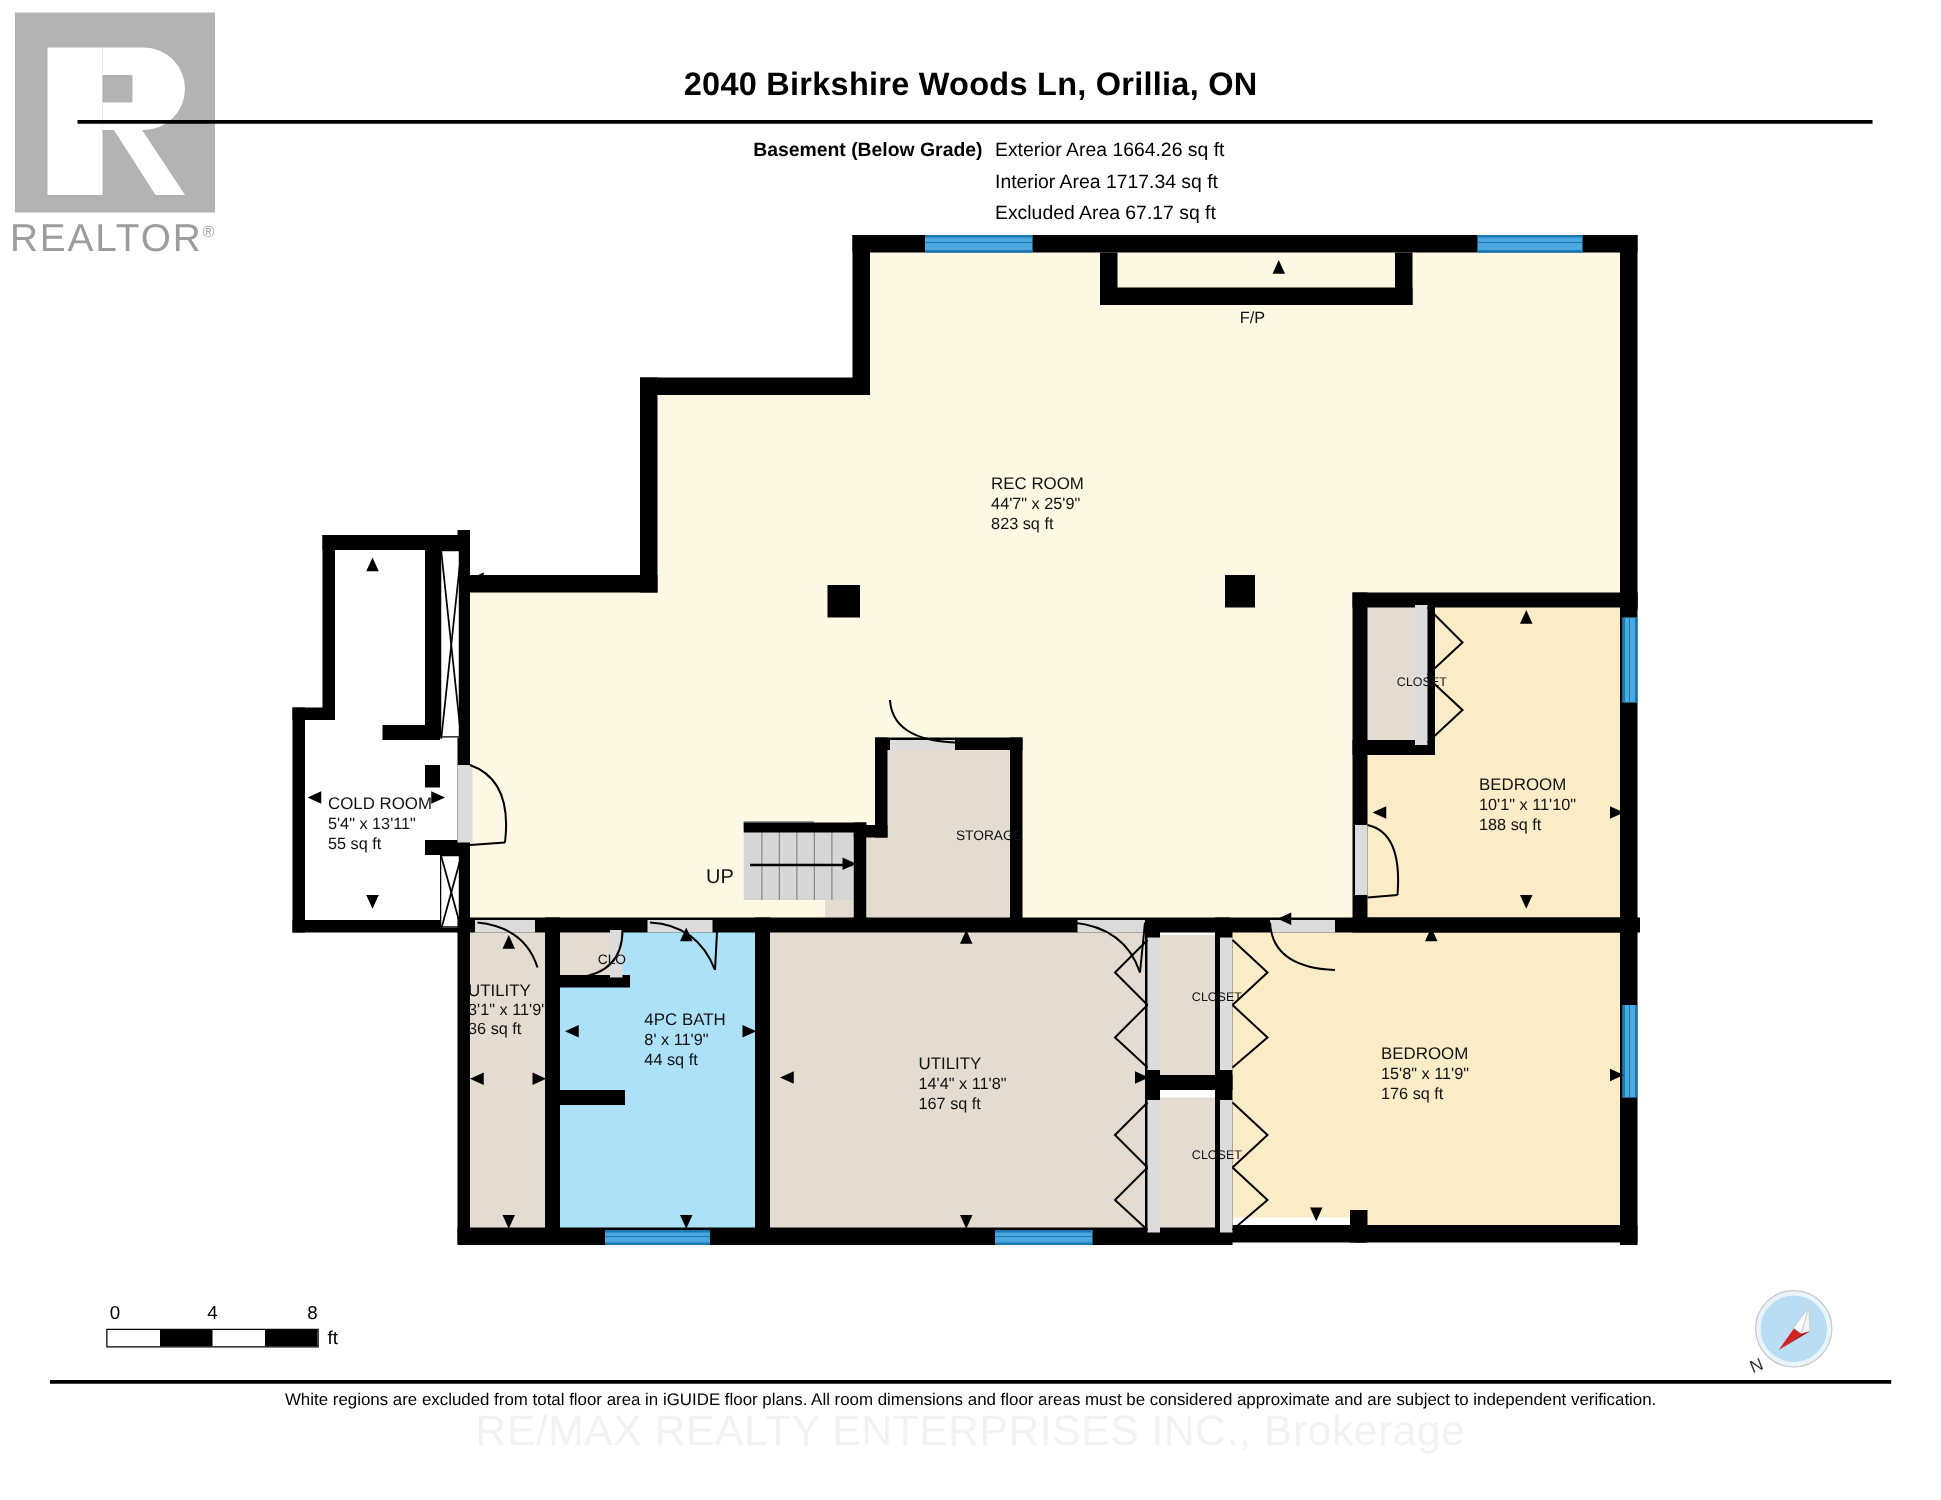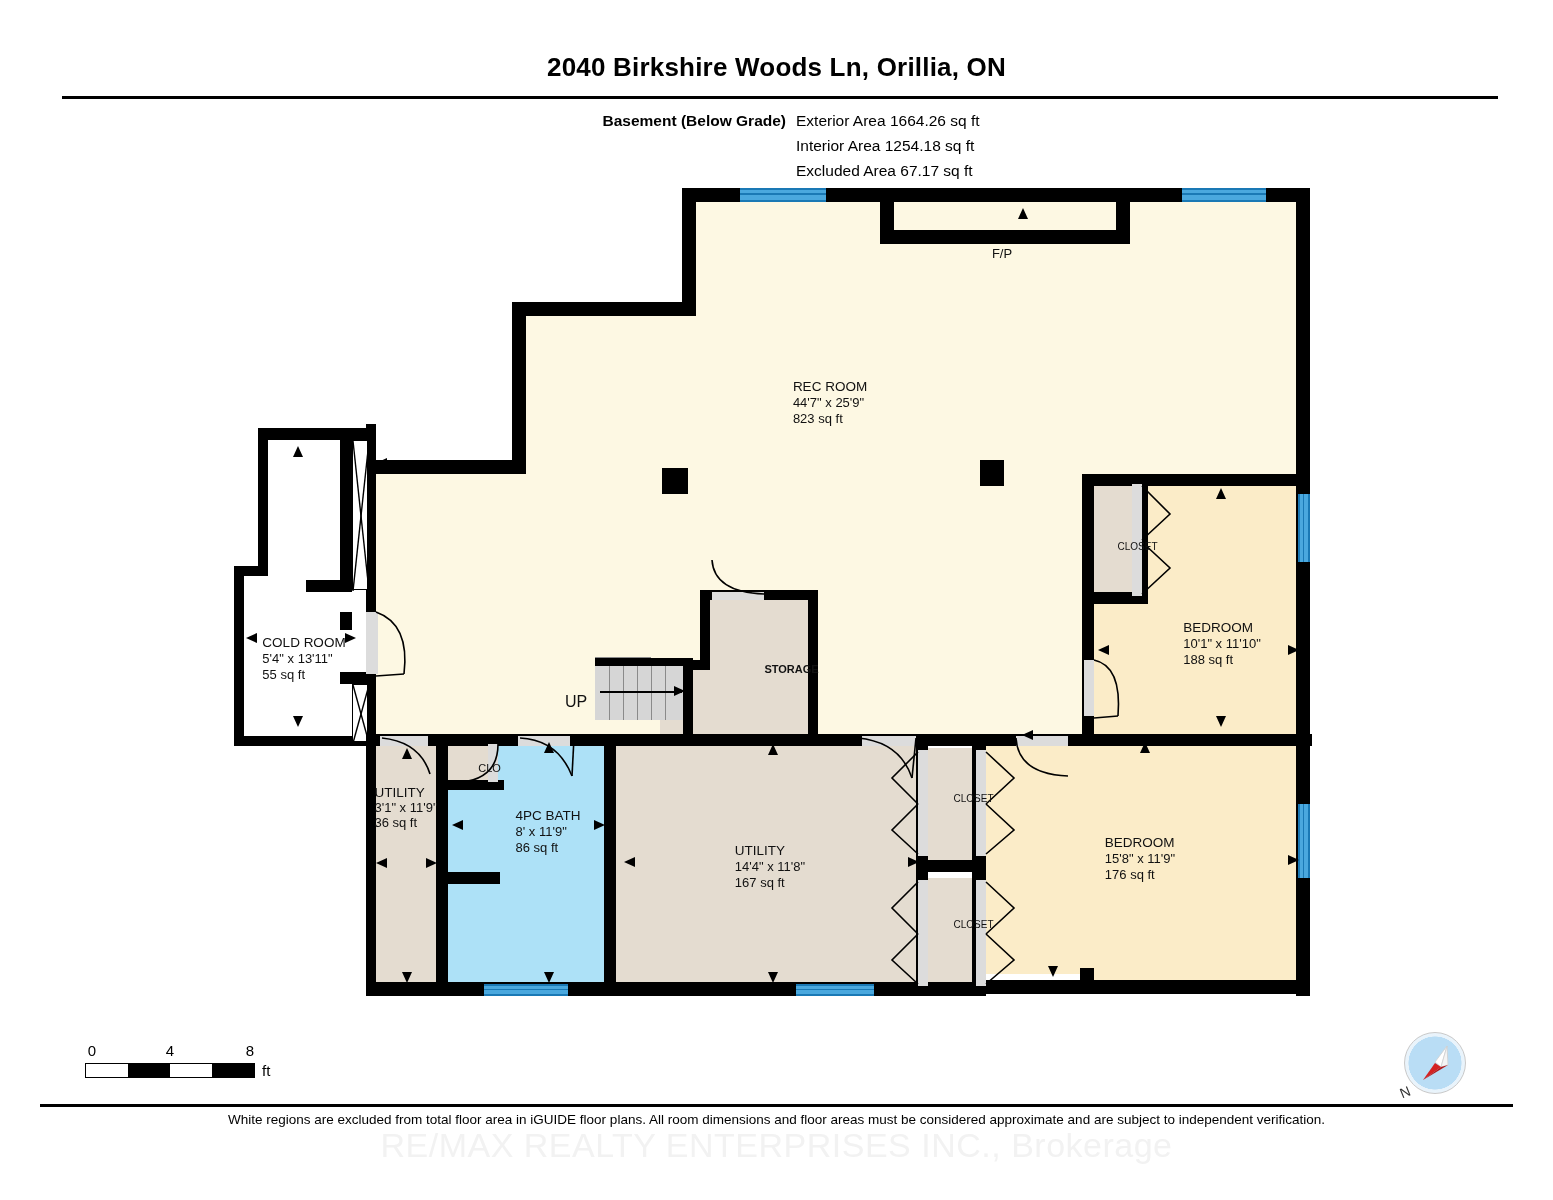--- a/index.html
+++ b/index.html
@@ -190,29 +190,39 @@
     color: #f2f2f2;
     letter-spacing: 0.5px;
     font-weight: 400;
   }
 </style>
 </head>
 <body>
 
 <div id="page">
 
+  <div id="realtor-logo">
+    <div class="rmark"></div>
+    <div class="rbar"></div>
+    <div class="rbowl"></div>
+    <div class="rbowlin"></div>
+    <div class="rleg"></div>
+    <div class="rword">
+      <span>REALTOR</span><sup>®</sup>
+    </div>
+  </div>
 
   <div id="title">2040 Birkshire Woods Ln, Orillia, ON</div>
   <div id="hrule-top"></div>
 
   <div id="summary">
     <div class="lbl">Basement (Below Grade)</div>
     <div class="vals">
       <div>Exterior Area 1664.26 sq ft</div>
-      <div>Interior Area 1254.18 sq ft</div>
+      <div>Interior Area 1717.34 sq ft</div>
       <div>Excluded Area 67.17 sq ft</div>
     </div>
   </div>
 
   <div id="plan">
 
     <div class="fill f-rec" style="left:690px; top:196px; width:620px; height:290px;"></div>
 
     <div class="fill f-rec" style="left:520px; top:310px; width:790px; height:176px;"></div>
 
@@ -477,30 +487,30 @@
       <div class="nm">UTILITY</div>
       <div class="dim">3'1" x 11'9"</div>
       <div class="sf">36 sq ft</div>
     </div>
 
     <div class="tiny-label" style="left:466px; top:762px; font-size:11px;">CLO</div>
 
     <div class="rlabel" style="left:548px; top:808px;">
       <div class="nm">4PC BATH</div>
       <div class="dim">8' x 11'9"</div>
-      <div class="sf">86 sq ft</div>
+      <div class="sf">44 sq ft</div>
     </div>
 
     <div class="rlabel" style="left:770px; top:843px;">
       <div class="nm">UTILITY</div>
       <div class="dim">14'4" x 11'8"</div>
       <div class="sf">167 sq ft</div>
     </div>
 
-    <div class="tiny-label" style="left:768px; top:663px; font-size:11px;font-weight:bold;">STORAGE</div>
+    <div class="tiny-label" style="left:768px; top:663px; font-size:11px;">STORAGE</div>
     <div class="tiny-label" style="left:950px; top:793px;">CLOSET</div>
     <div class="tiny-label" style="left:950px; top:919px;">CLOSET</div>
 
     <div class="arw up" style="left:1018px; top:208px;"></div>
     <div class="arw up" style="left:293px;  top:446px;"></div>
     <div class="arw down" style="left:293px;  top:716px;"></div>
     <div class="arw left" style="left:246px;  top:633px;"></div>
     <div class="arw right" style="left:345px;  top:633px;"></div>
     <div class="arw left" style="left:376px;  top:458px;"></div>
     <div class="arw up" style="left:1216px; top:488px;"></div>

